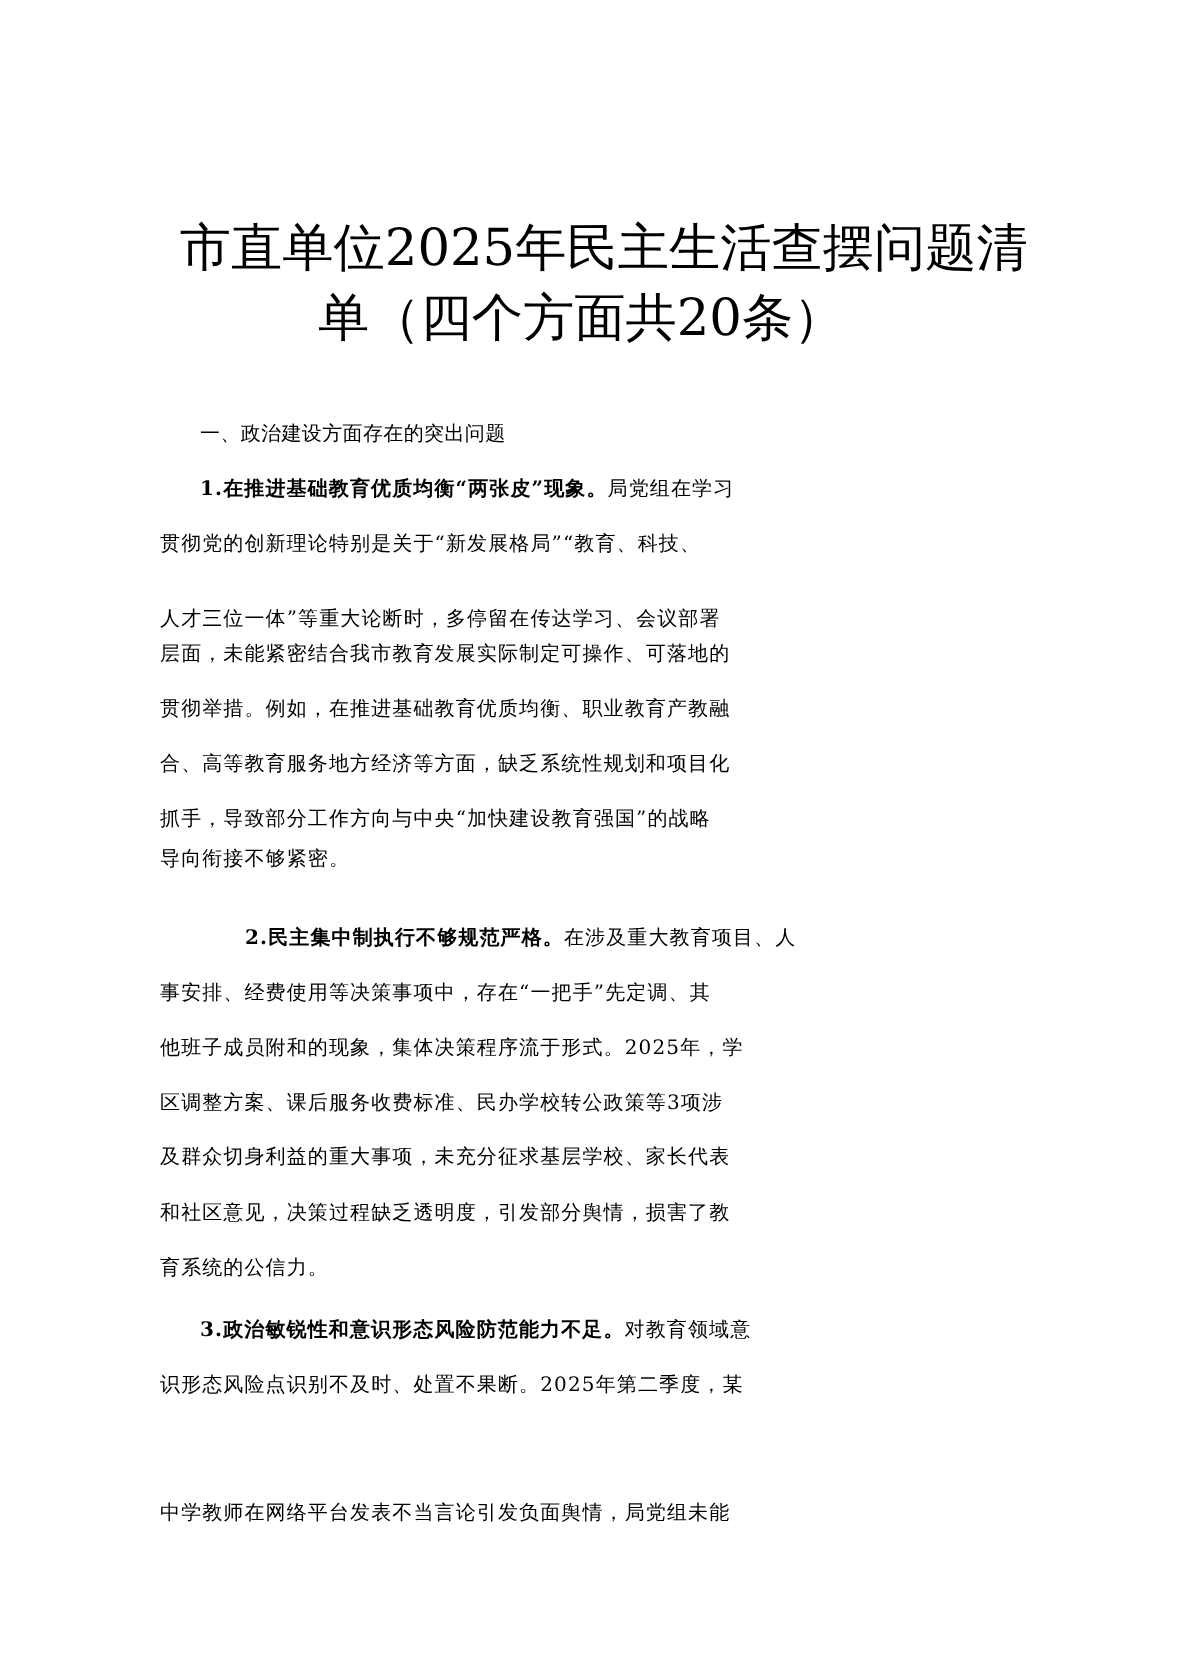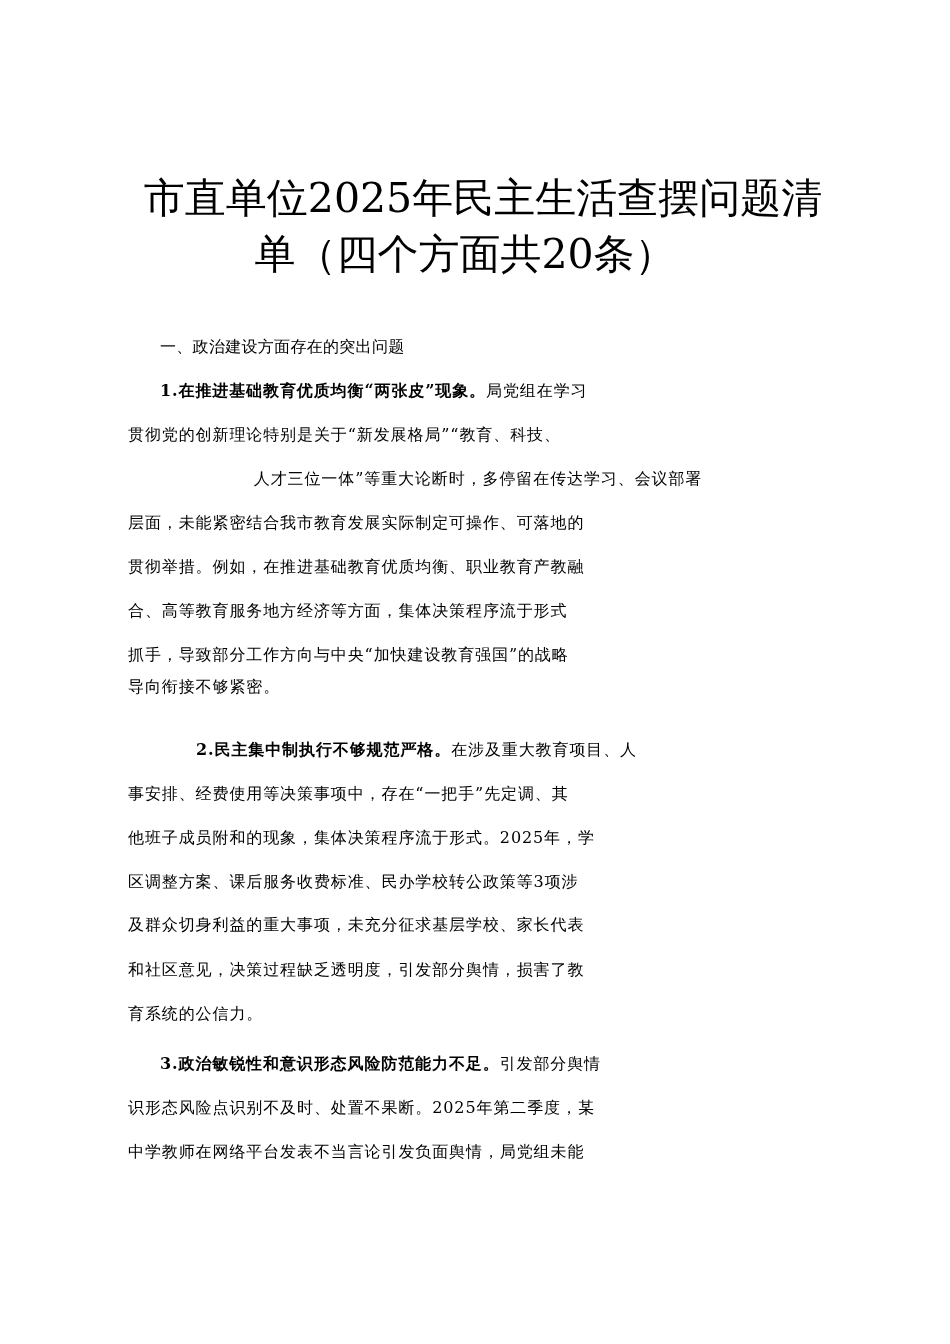--- a/index.html
+++ b/index.html
@@ -18,35 +18,35 @@
 <div>
   <div class="title t1">市直单位2025年民主生活查摆问题清</div>
   <div class="title t2">单（四个方面共20条）</div>
 
   <div class="line indent heading" style="top:332px;">一、政治建设方面存在的突出问题</div>
 
   <div class="line indent" style="top:376px;">
     <span class="bold">1.</span><span class="bold">在推进基础教育优质均衡“两张皮”现象。</span><span>局党组在学习</span>
   </div>
   <div class="line" style="top:420px;">贯彻党的创新理论特别是关于“新发展格局”“教育、科技、</div>
-  <div class="line" style="top:464px;text-align:center;">人才三位一体”等重大论断时，多停留在传达学习、会议部署</div>
+  <div class="line" style="top:480px;">人才三位一体”等重大论断时，多停留在传达学习、会议部署</div>
   <div class="line" style="top:508px;">层面，未能紧密结合我市教育发展实际制定可操作、可落地的</div>
   <div class="line" style="top:552px;">贯彻举措。例如，在推进基础教育优质均衡、职业教育产教融</div>
-  <div class="line" style="top:596px;">合、高等教育服务地方经济等方面，集体决策程序流于形式</div>
+  <div class="line" style="top:596px;">合、高等教育服务地方经济等方面，缺乏系统性规划和项目化</div>
   <div class="line" style="top:640px;">抓手，导致部分工作方向与中央“加快建设教育强国”的战略</div>
   <div class="line" style="top:672px;">导向衔接不够紧密。</div>
 
   <div class="line indent" style="top:735px;margin-left:36px;">
     <span class="bold">2.</span><span class="bold">民主集中制执行不够规范严格。</span><span>在涉及重大教育项目、人</span>
   </div>
   <div class="line" style="top:779px;">事安排、经费使用等决策事项中，存在“一把手”先定调、其</div>
   <div class="line" style="top:823px;">他班子成员附和的现象，集体决策程序流于形式。2025年，学</div>
   <div class="line" style="top:867px;">区调整方案、课后服务收费标准、民办学校转公政策等3项涉</div>
   <div class="line" style="top:911px;font-family:Liberation Mono, monospace;">及群众切身利益的重大事项，未充分征求基层学校、家长代表</div>
   <div class="line" style="top:955px;">和社区意见，决策过程缺乏透明度，引发部分舆情，损害了教</div>
   <div class="line" style="top:999px;">育系统的公信力。</div>
 
   <div class="line indent" style="top:1049px;">
-    <span class="bold">3.</span><span class="bold">政治敏锐性和意识形态风险防范能力不足。</span><span>引发部分舆情</span>
+    <span class="bold">3.</span><span class="bold">政治敏锐性和意识形态风险防范能力不足。</span><span>对教育领域意</span>
   </div>
   <div class="line" style="top:1093px;">识形态风险点识别不及时、处置不果断。2025年第二季度，某</div>
-  <div class="line" style="top:1137px;">中学教师在网络平台发表不当言论引发负面舆情，局党组未能</div>
+  <div class="line" style="top:1195px;">中学教师在网络平台发表不当言论引发负面舆情，局党组未能</div>
 </div>
 
 </body></html>

